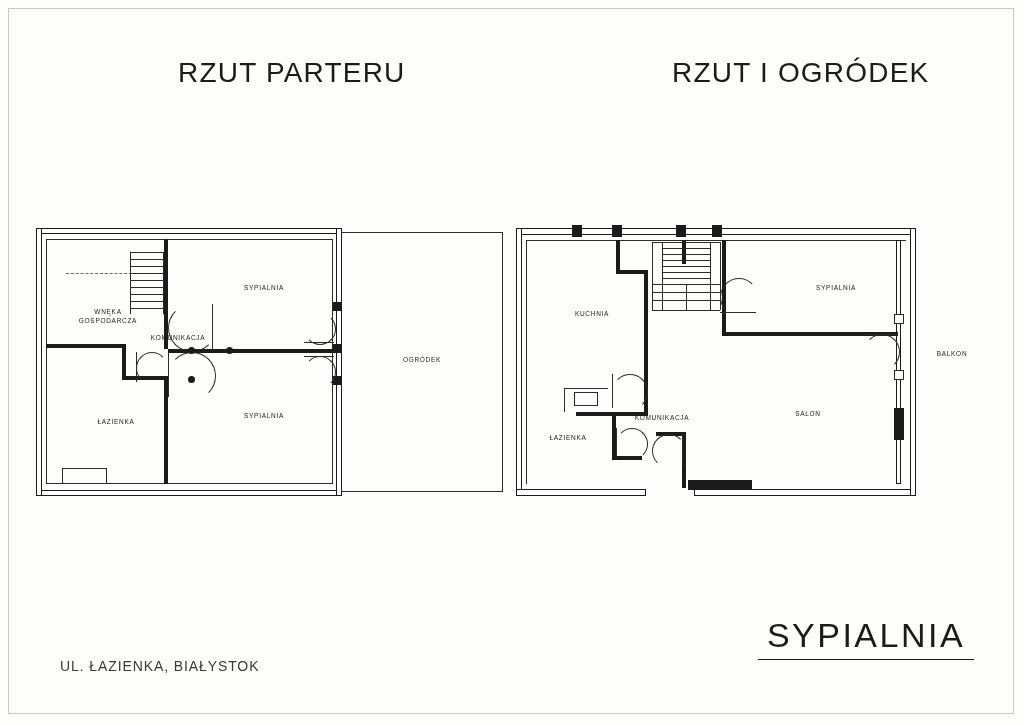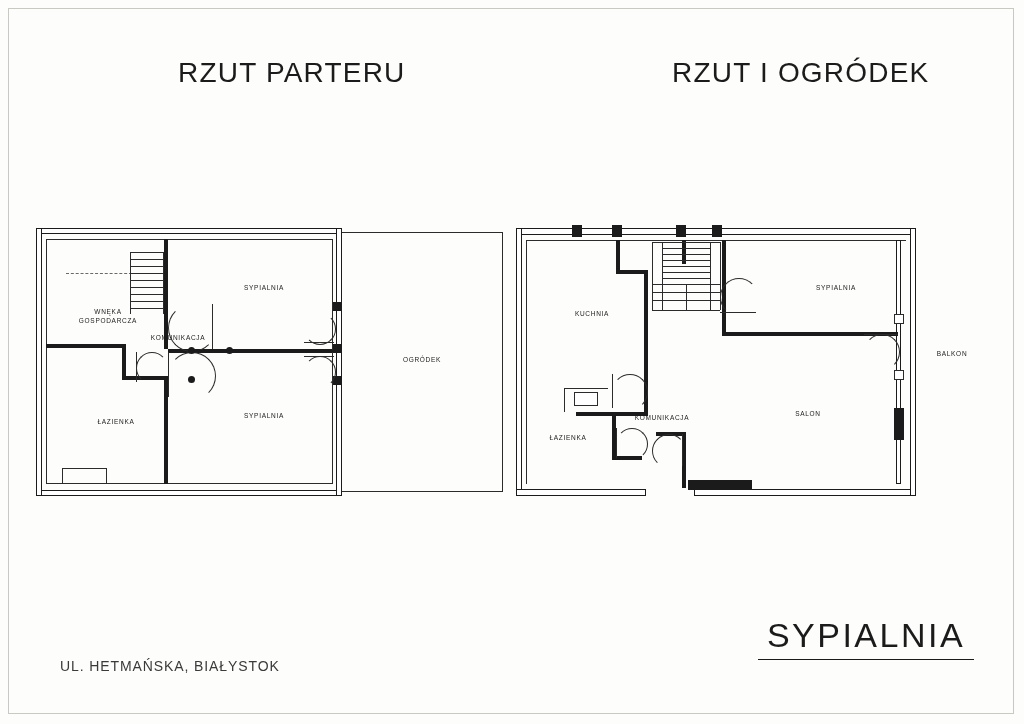--- a/index.html
+++ b/index.html
@@ -299,20 +299,20 @@
     <div class="swing" style="left:348px; top:112px; width:34px; height:1px;"></div>
 
     <div class="room-label" style="left:46px; top:88px; width:60px;">KUCHNIA</div>
     <div class="room-label" style="left:108px; top:192px; width:76px;">KOMUNIKACJA</div>
     <div class="room-label" style="left:22px; top:212px; width:60px;">ŁAZIENKA</div>
     <div class="room-label" style="left:262px; top:188px; width:60px;">SALON</div>
     <div class="room-label" style="left:290px; top:62px; width:60px;">SYPIALNIA</div>
     <div class="room-label" style="left:406px; top:128px; width:60px;">BALKON</div>
   </div>
 
-  <div class="addr">UL. HETMAŃSKA, BIAŁYSTOK</div>
+  <div class="addr">UL. ŁAZIENKA, BIAŁYSTOK</div>
 
   <div id="logo">
     <div class="word">SYPIALNIA</div>
     <div class="rule"></div>
   </div>
 
 </div>
 
 </body></html>

